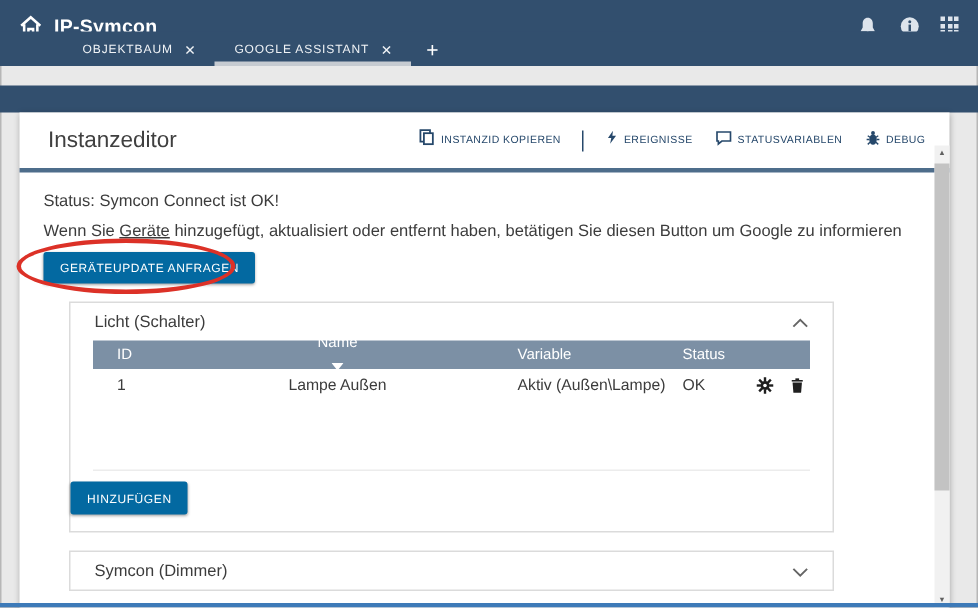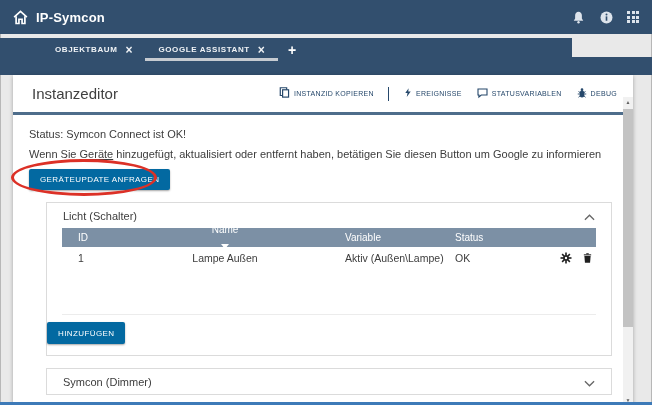--- a/index.html
+++ b/index.html
@@ -10,22 +10,22 @@
   
   .top-header { position:absolute; left:0; top:0; width:652px; height:34px; background:#324F6E; z-index:1; }
   .brand { position:absolute; left:12px; top:0; height:34px; display:flex; align-items:center; gap:7px; }
   .brand-title { color:#fff; font-size:13px; font-weight:bold; letter-spacing:.2px; }
   .header-icons { position:absolute; right:13px; top:0; height:34px; display:flex; align-items:center; gap:13px; }
   .hicon { display:flex; align-items:center; justify-content:center; cursor:pointer; }
   .grid-icon { display:grid; grid-template-columns:repeat(3,3px); grid-template-rows:repeat(3,3px); gap:1.5px; }
   .grid-icon span { background:#dde4ec; width:3px; height:3px; }
 
   
-  .tab-strip { position:absolute; left:0; top:38px; width:572px; height:23px; background:#324F6E; z-index:1;
-               display:flex; align-items:stretch;font-weight:bold; }
+  .tab-strip { position:absolute; left:0; top:21px; width:652px; height:23px; background:#324F6E; z-index:1;
+               display:flex; align-items:stretch; }
   .tab { position:relative; display:flex; align-items:center; gap:8px; padding:0 13px; cursor:pointer; }
   .tab:first-child { margin-left:42px; }
   .tab-label { color:#f0f3f6; font-size:8px; letter-spacing:.6px; }
   .tab-close { color:#f0f3f6; font-size:12px; line-height:1; cursor:pointer; }
   .tab.active::after { content:""; position:absolute; left:0; right:0; bottom:0; height:3px; background:#C6CBD1; }
   .tab-add { display:flex; align-items:center; padding:0 10px; color:#fff; font-size:14px; cursor:pointer; }
 
   
   .blue-band { position:absolute; left:0; top:57px; width:652px; height:18px; background:#324F6E; }
 
@@ -43,21 +43,21 @@
   .content { position:relative; padding:13px 0 0 16px; }
   .status-line { font-size:11px; color:#3c3c3c; margin-bottom:8px; }
   .info-line { font-size:11px; color:#3c3c3c; margin-bottom:8px; }
   .info-line .u { text-decoration:underline; cursor:pointer; }
   .btn { display:inline-block; background:#0369a1; color:#fff; border:none; border-radius:2px;
          font-family:inherit; font-size:8px; letter-spacing:.4px; height:21px; padding:0 11px;
          box-shadow:0 1px 2px rgba(0,0,0,.35); cursor:pointer; }
   .red-ellipse { position:absolute; left:-2px; top:44px; width:146px; height:37px;
                  border:3px solid #DC3127; border-radius:50%; pointer-events:none; z-index:5; }
 
-  .panel { margin:12px 21px 7px 17px; width:566px; border:1px solid #DBDBDB; background:#fff; }
+  .panel { margin:12px 21px 7px 17px; width:510px; border:1px solid #DBDBDB; background:#fff; }
   .panel-head { height:25px; display:flex; align-items:center; justify-content:space-between;
                 padding:0 16px; cursor:pointer; }
   .panel-title { font-size:11px; color:#3c3c3c; }
   .tbl { margin:0 15px; }
   .tbl-header { display:flex; align-items:center; height:19px; background:#7C90A5; color:#fff; font-size:10px; }
   .tbl-row { display:flex; align-items:center; height:22px; font-size:10.5px; color:#3c3c3c; }
   .c-id { width:43px; padding-left:16px; }
   .c-name { width:240px; display:flex; align-items:center; gap:5px;flex-direction:column; }
   .c-var { width:110px; }
   .c-status { flex:1; display:flex; align-items:center; }

